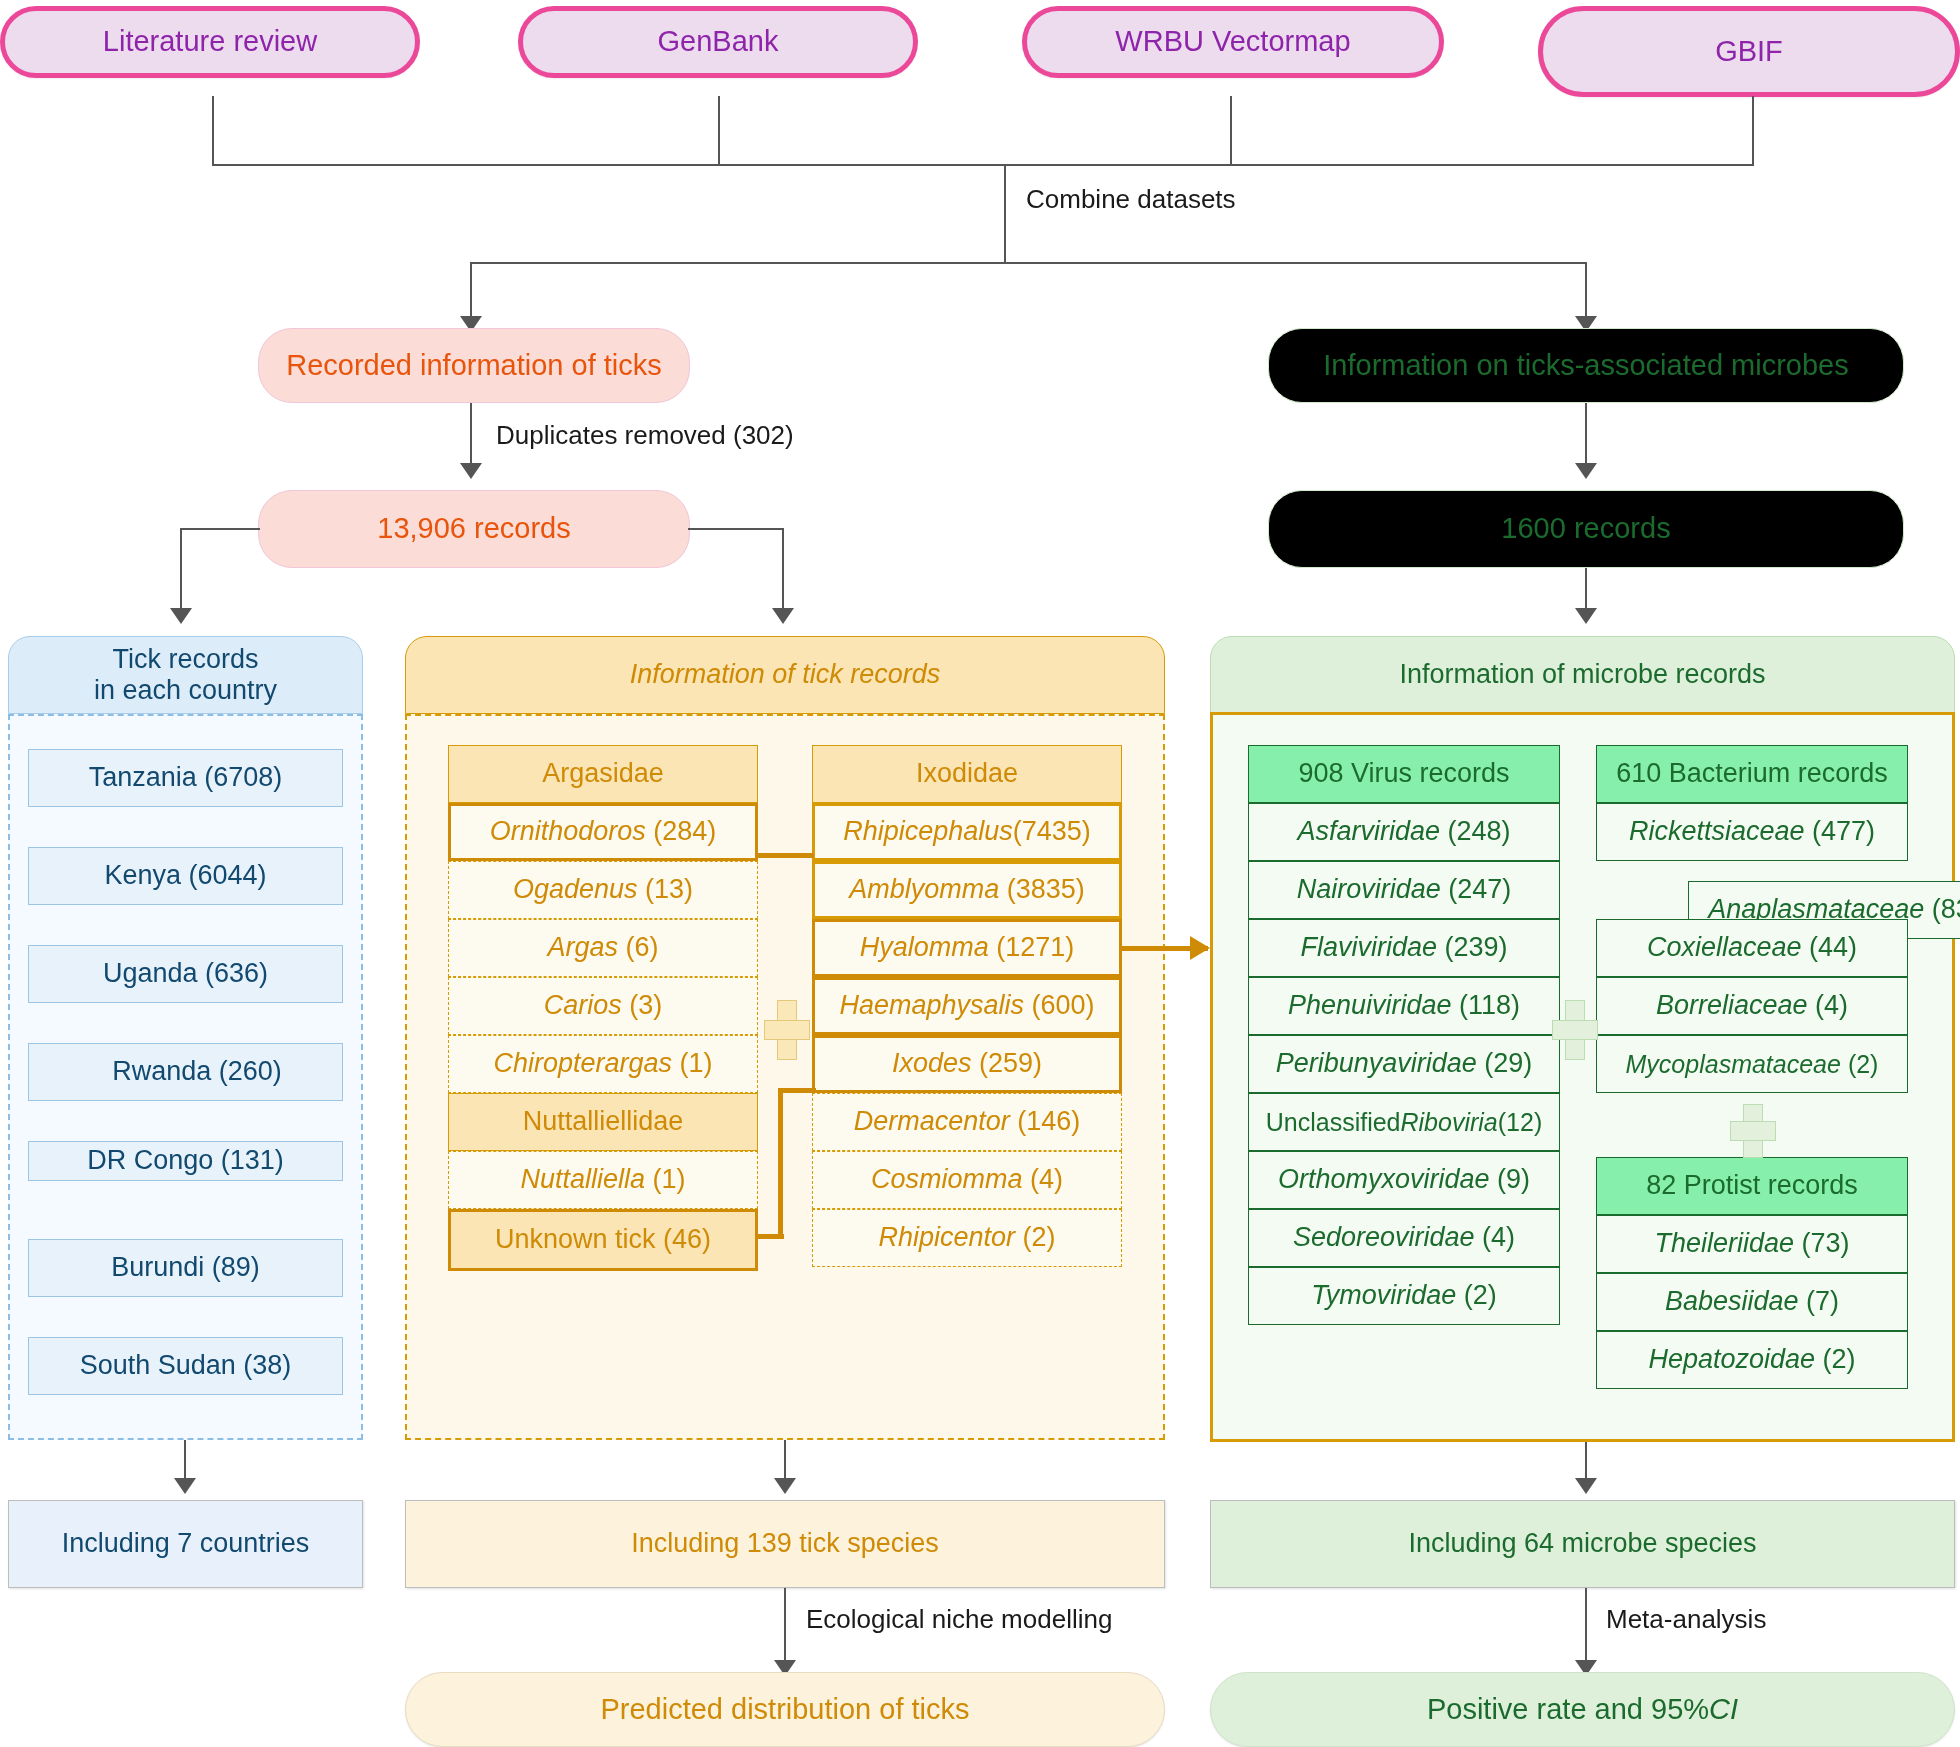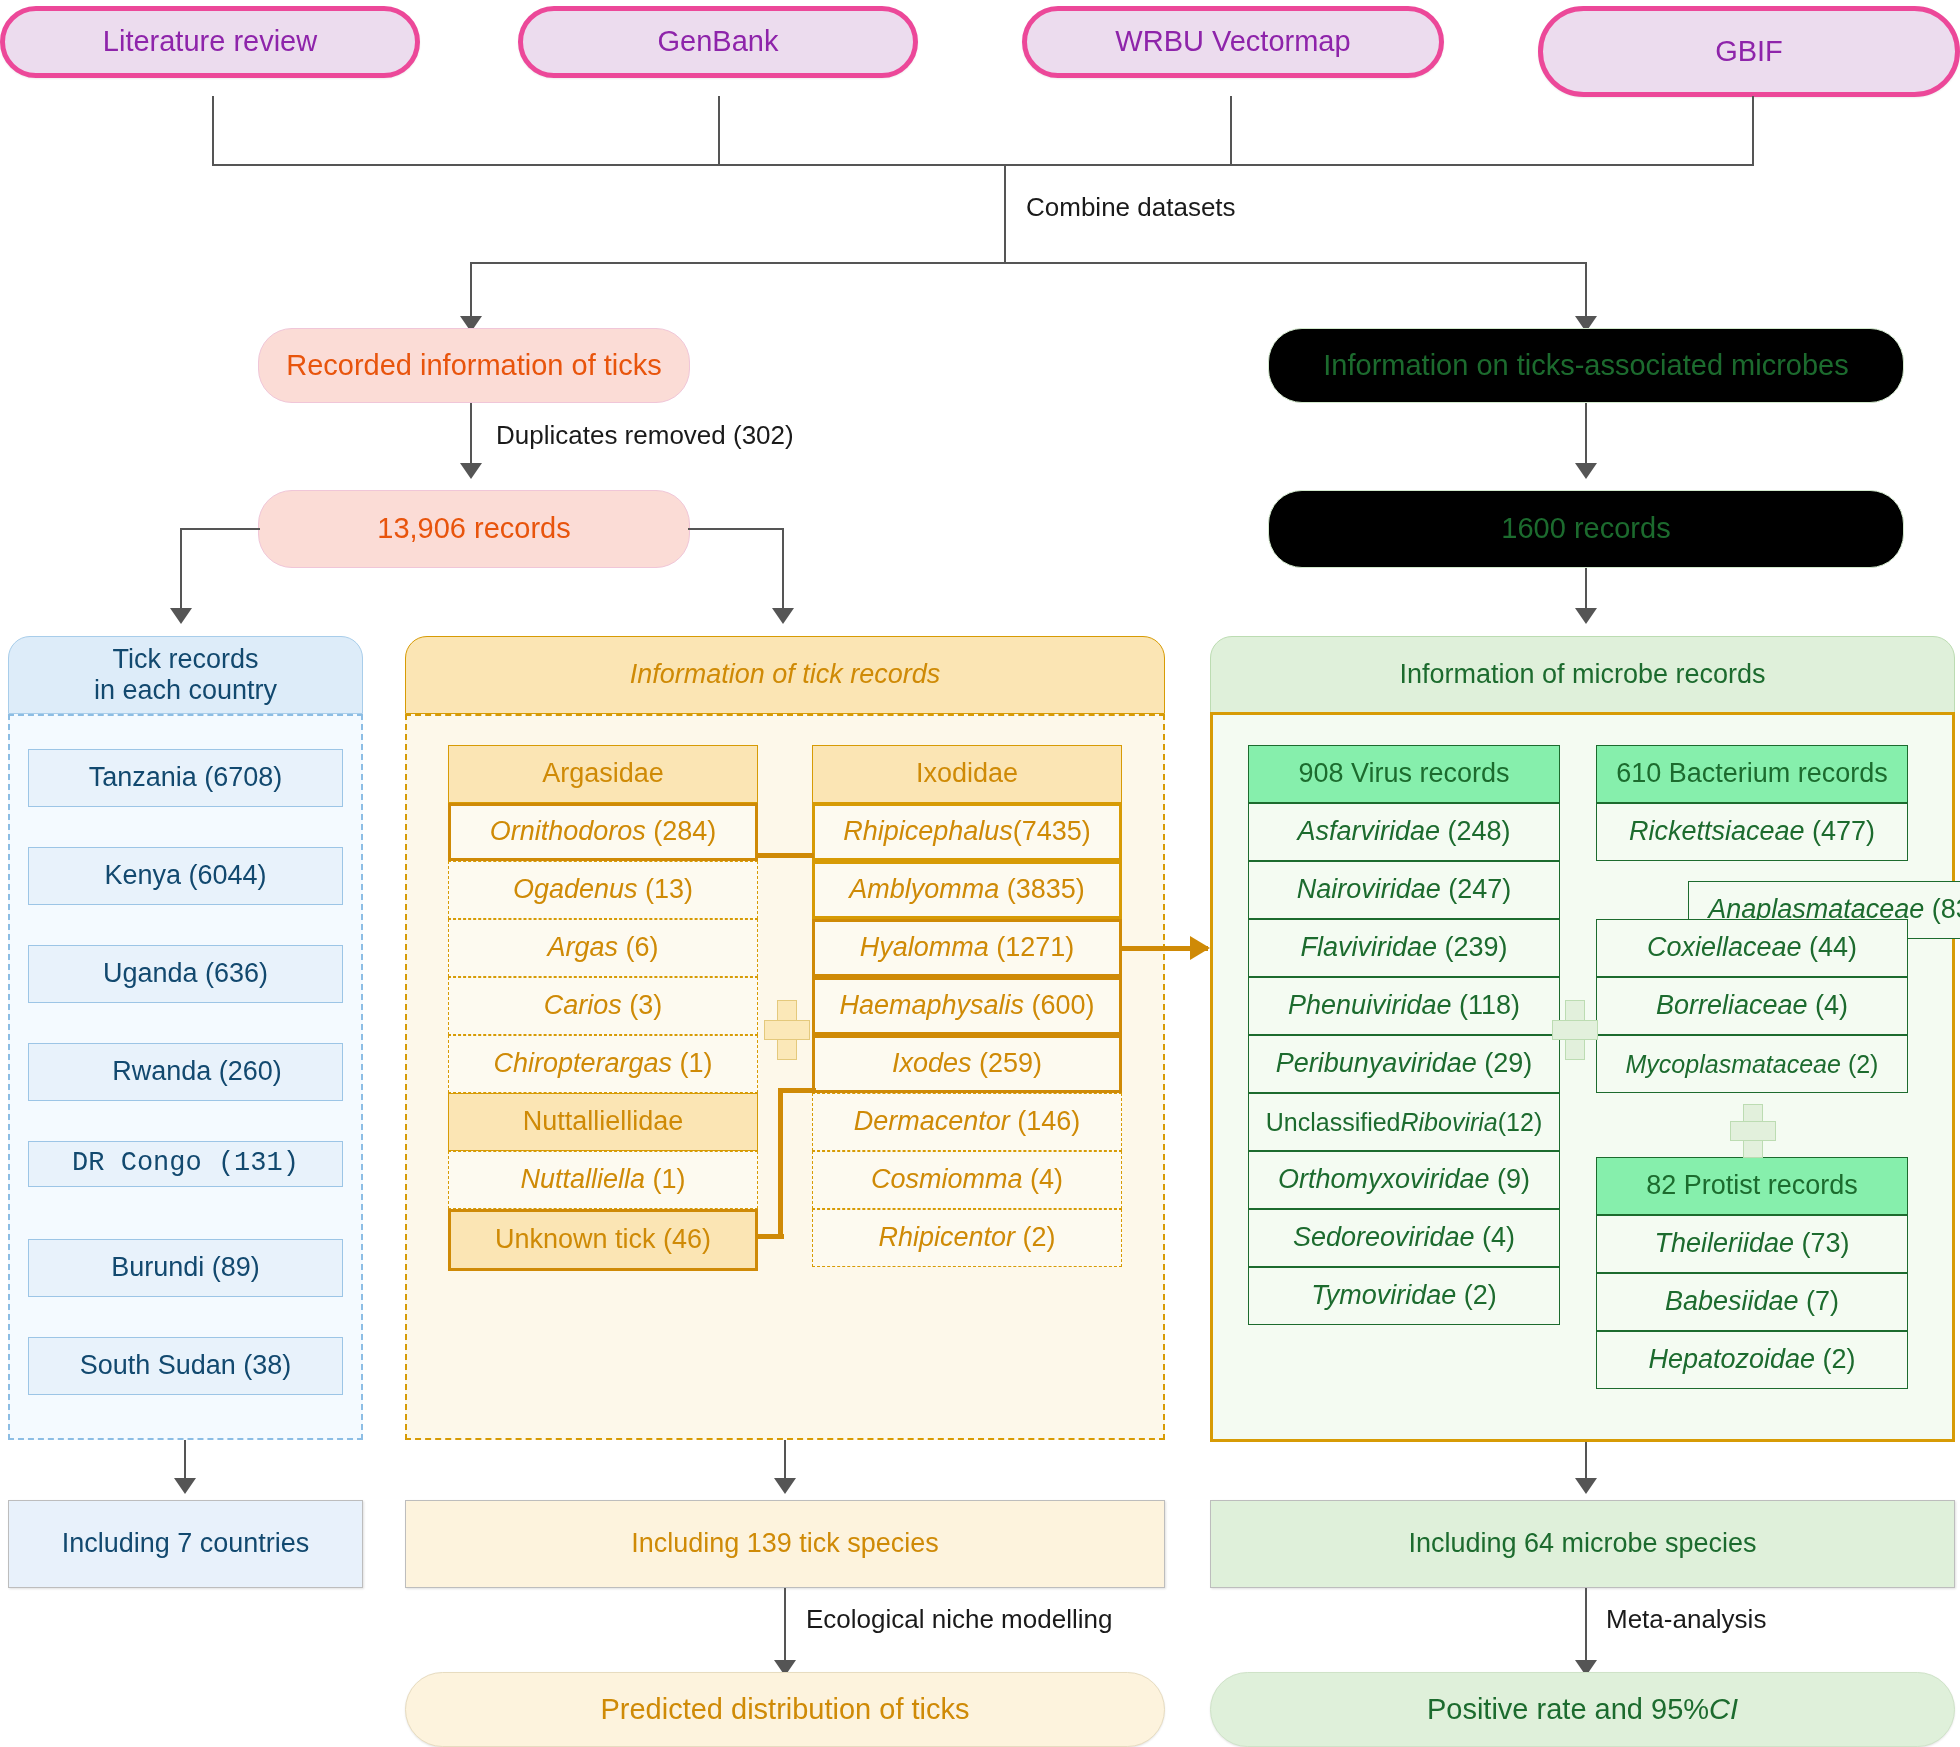--- a/index.html
+++ b/index.html
@@ -93,21 +93,21 @@
   </div>
 
   <div class="abs ln ln-v" style="left:212px;top:96px;height:70px;"></div>
   <div class="abs ln ln-v" style="left:718px;top:96px;height:70px;"></div>
   <div class="abs ln ln-v" style="left:1230px;top:96px;height:70px;"></div>
   <div class="abs ln ln-v" style="left:1752px;top:96px;height:70px;"></div>
 
   <div class="abs ln ln-h" style="left:212px;top:164px;width:1542px;"></div>
 
   <div class="abs ln ln-v" style="left:1004px;top:164px;height:100px;"></div>
-  <div class="abs edge-label" style="left:1026px;top:192px;">Combine datasets</div>
+  <div class="abs edge-label" style="left:1026px;top:184px;">Combine datasets</div>
 
   <div class="abs ln ln-h" style="left:470px;top:262px;width:1116px;"></div>
   <div class="abs ln ln-v" style="left:470px;top:262px;height:56px;"></div>
   <div class="abs arrow-d" style="left:460px;top:316px;"></div>
   <div class="abs ln ln-v" style="left:1585px;top:262px;height:56px;"></div>
   <div class="abs arrow-d" style="left:1575px;top:316px;"></div>
 
   <div class="abs ctr pink" style="left:258px;top:328px;width:432px;height:75px;">
     <span>Recorded information of ticks</span>
   </div>
@@ -153,21 +153,21 @@
   </div>
   <div class="abs ctr chip chip-blue" style="left:28px;top:847px;width:315px;height:58px;">
     <span>Kenya (6044)</span>
   </div>
   <div class="abs ctr chip chip-blue" style="left:28px;top:945px;width:315px;height:58px;">
     <span>Uganda (636)</span>
   </div>
   <div class="abs ctr chip chip-blue" style="left:28px;top:1043px;width:315px;height:58px;padding-left:23px;">
     <span>Rwanda (260)</span>
   </div>
-  <div class="abs ctr chip chip-blue" style="left:28px;top:1141px;width:315px;height:46px;font-family:Liberation Mono, monospace;">
+  <div class="abs ctr chip chip-blue" style="left:28px;top:1141px;width:315px;height:40px;">
     <span>DR Congo (131)</span>
   </div>
   <div class="abs ctr chip chip-blue" style="left:28px;top:1239px;width:315px;height:58px;">
     <span>Burundi (89)</span>
   </div>
   <div class="abs ctr chip chip-blue" style="left:28px;top:1337px;width:315px;height:58px;">
     <span>South Sudan (38)</span>
   </div>
 
   <div class="abs ln ln-v" style="left:184px;top:1440px;height:40px;"></div>

